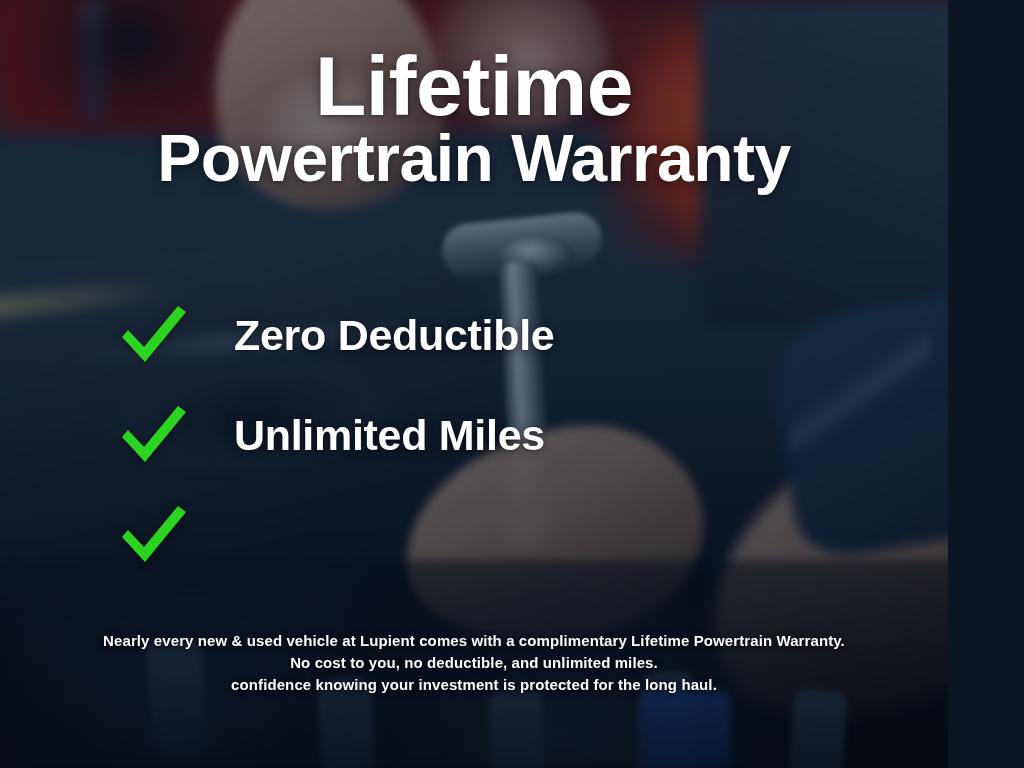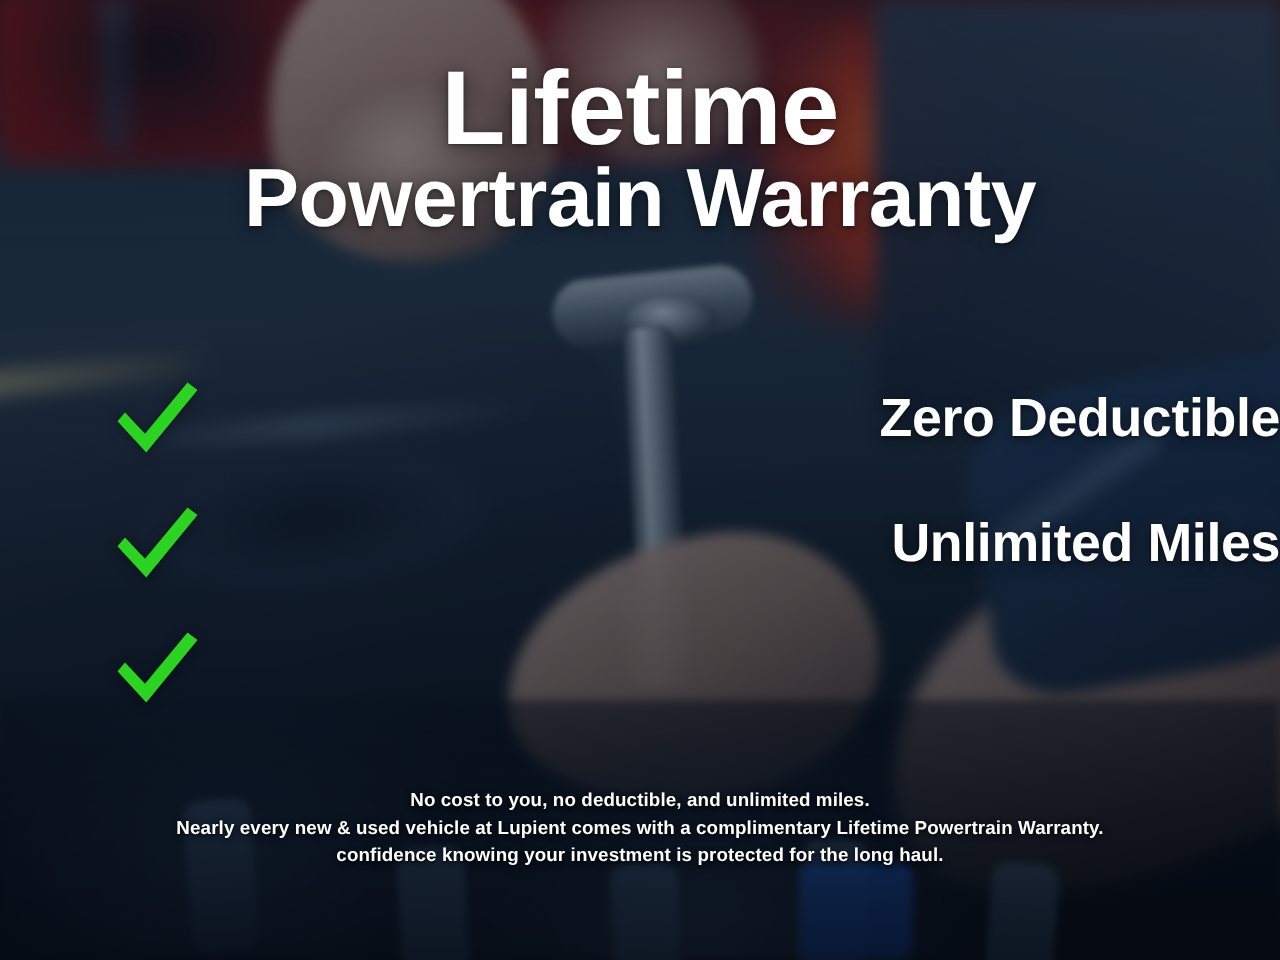--- a/index.html
+++ b/index.html
@@ -5,21 +5,21 @@
 <style>
   * { margin:0; padding:0; box-sizing:border-box; }
   html,body{ background:#0b1622; }
   body{
     font-family:"Liberation Sans", sans-serif;
     width:1024px; height:768px; overflow:hidden;
   }
 
   #banner{
     position:relative;
-    width:1024px; height:768px;
+    width:948px; height:768px;
     overflow:hidden;
     background:#0c4a6e;
   }
 
   
   .bg-layer{ position:absolute; inset:0; }
 
   
   .bg-base{
     background:
@@ -239,22 +239,21 @@
   .headline .l2{ display:block; font-size:66px; letter-spacing:-0.5px; }
 
   .bullets{
     position:absolute; left:0; right:0; top:285px;
   }
   .bullet{
     position:relative;
     height:100px;
     display:flex;
     align-items:center;
-    padding-left:90px;
-    justify-content:space-between;
+    padding-left:118px;
   }
   .check{
     width:70px; height:62px;
     flex:0 0 70px;
     display:block;
     filter:drop-shadow(0 2px 5px rgba(0,0,0,0.38));
   }
   .bullet-label{
     margin-left:46px;
     color:#ffffff;
@@ -347,19 +346,19 @@
 
       <div class="bullet">
         <svg class="check" viewBox="0 0 70 62" aria-hidden="true">
           <path d="M4 33 L10 26 L26 43 L60 2 L68 8 L27 58 Z" fill="#2BD420"></path>
         </svg>
       </div>
 
     </div>
 
     <div class="blurb">
+      <span>Nearly every new &amp; used vehicle at Lupient comes with a complimentary Lifetime Powertrain Warranty.</span>
       <span>No cost to you, no deductible, and unlimited miles.</span>
-      <span>Nearly every new &amp; used vehicle at Lupient comes with a complimentary Lifetime Powertrain Warranty.</span>
       <span>confidence knowing your investment is protected for the long haul.</span>
     </div>
 
   </div>
 </div>
 
 </body></html>

